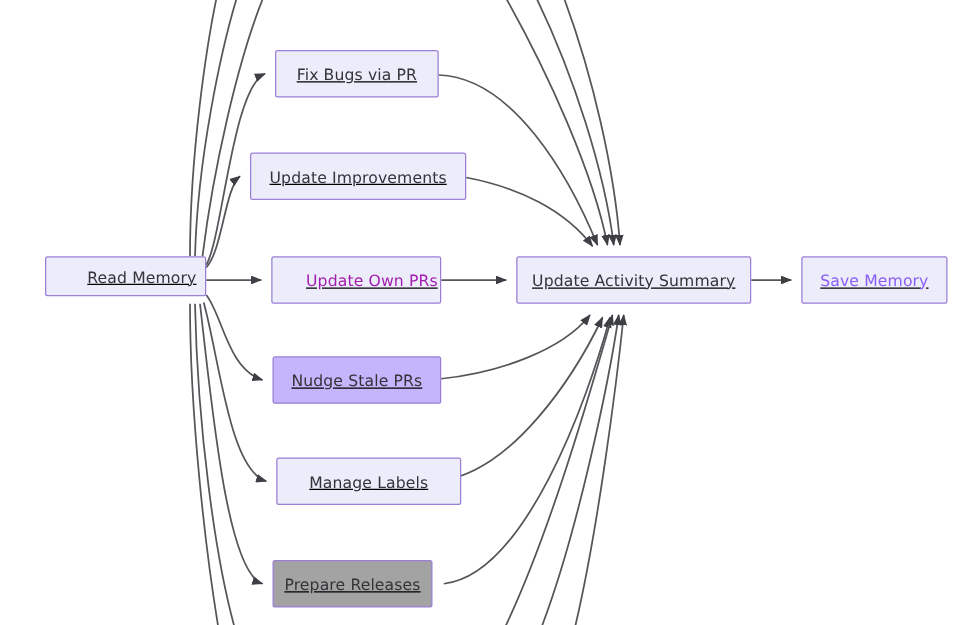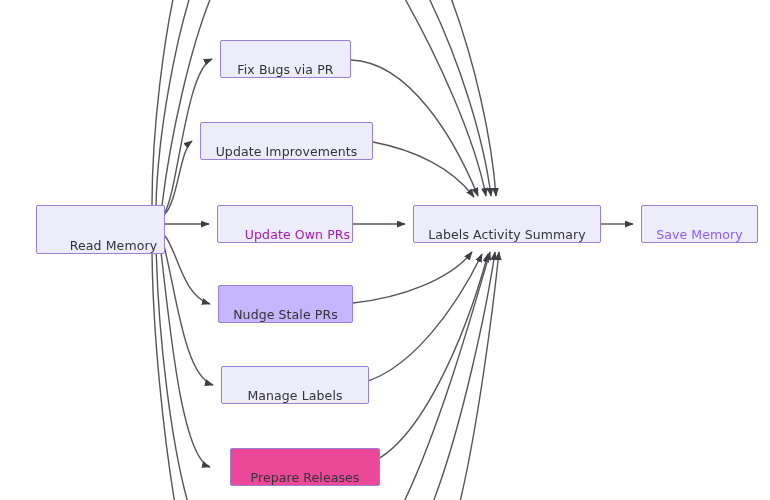--- a/index.html
+++ b/index.html
@@ -30,23 +30,24 @@
     stroke: #54565a;
     stroke-width: 1.4px;
   }
   .node {
     position: absolute;
     box-sizing: border-box;
     background: #ececfb;
     border: 1.3px solid #9a7fd6;
     border-radius: 2px;
     display: flex;
-    align-items: flex-end;
+    align-items: center;
     justify-content: center;
     z-index: 5;
+    text-decoration: underline;
   }
   .node-label {
     color: #333338;
     font-family: "DejaVu Sans", sans-serif;
     font-size: 12.5px;
     line-height: 1.2;
     white-space: nowrap;
     letter-spacing: 0.1px;
   }
 </style>
@@ -83,42 +84,42 @@
         <path class="edge-path" d="M 425 -10 C 460 60 484 140 491 196" stroke="#54565a" marker-end="url(#arrowhead)"></path>
         <path class="edge-path" d="M 448 -10 C 475 60 492 140 496 196" stroke="#54565a" marker-end="url(#arrowhead)"></path>
         <path class="edge-path" d="M 400 510 C 440 430 476 300 490 252" stroke="#54565a" marker-end="url(#arrowhead)"></path>
         <path class="edge-path" d="M 430 510 C 462 430 488 300 495 252" stroke="#54565a" marker-end="url(#arrowhead)"></path>
         <path class="edge-path" d="M 458 510 C 478 430 494 300 499 252" stroke="#54565a" marker-end="url(#arrowhead)"></path>
         <path class="edge-path" d="M 601 224 L 633 224" stroke="#54565a" marker-end="url(#arrowhead)"></path>
       </g>
   </svg>
 
   <div id="nodes-group">
-      <div class="node" style="left: 36px; top: 205px; width: 129px; height: 49px; background: rgb(236, 236, 251); border-color: rgb(154, 127, 214); padding-left: 26px;">
+      <div class="node" style="left: 36px; top: 205px; width: 129px; height: 32px; background: rgb(236, 236, 251); border-color: rgb(154, 127, 214); padding-left: 26px;">
         <span class="node-label" style="color: rgb(51, 51, 56);">Read Memory</span>
       </div>
       <div class="node" style="left: 220px; top: 40px; width: 131px; height: 38px; background: rgb(236, 236, 251); border-color: rgb(154, 127, 214);">
         <span class="node-label" style="color: rgb(51, 51, 56);">Fix Bugs via PR</span>
       </div>
       <div class="node" style="left: 200px; top: 122px; width: 173px; height: 38px; background: rgb(236, 236, 251); border-color: rgb(154, 127, 214);">
         <span class="node-label" style="color: rgb(51, 51, 56);">Update Improvements</span>
       </div>
       <div class="node" style="left: 217px; top: 205px; width: 136px; height: 38px; background: rgb(236, 236, 251); border-color: rgb(154, 127, 214);">
         <span class="node-label" style="color: #a21caf; margin-left: 25px;">Update Own PRs</span>
       </div>
       <div class="node" style="left: 218px; top: 285px; width: 135px; height: 38px; background: #c4b5fd; border-color: rgb(154, 127, 214);">
         <span class="node-label" style="color: rgb(51, 51, 56);">Nudge Stale PRs</span>
       </div>
       <div class="node" style="left: 221px; top: 366px; width: 148px; height: 38px; background: rgb(236, 236, 251); border-color: rgb(154, 127, 214);">
         <span class="node-label" style="color: rgb(51, 51, 56);">Manage Labels</span>
       </div>
-      <div class="node" style="left: 230px; top: 448px; width: 150px; height: 38px; background: #ec4899; border-color: rgb(154, 127, 214);">
+      <div class="node" style="left: 218px; top: 448px; width: 128px; height: 38px; background: #a3a3a3; border-color: rgb(154, 127, 214);">
         <span class="node-label" style="color: rgb(51, 51, 56);">Prepare Releases</span>
       </div>
       <div class="node" style="left: 413px; top: 205px; width: 188px; height: 38px; background: rgb(236, 236, 251); border-color: rgb(154, 127, 214);">
-        <span class="node-label" style="color: rgb(51, 51, 56);">Labels Activity Summary</span>
+        <span class="node-label" style="color: rgb(51, 51, 56);">Update Activity Summary</span>
       </div>
       <div class="node" style="left: 641px; top: 205px; width: 117px; height: 38px; background: rgb(236, 236, 251); border-color: rgb(154, 127, 214);">
         <span class="node-label" style="color: #8b5cf6;">Save Memory</span>
       </div>
     </div>
 
 </div>
 
 </body></html>

